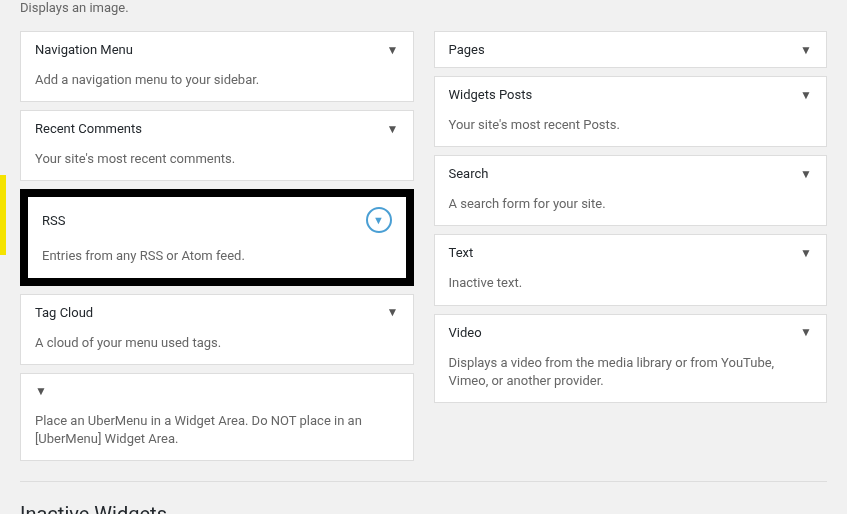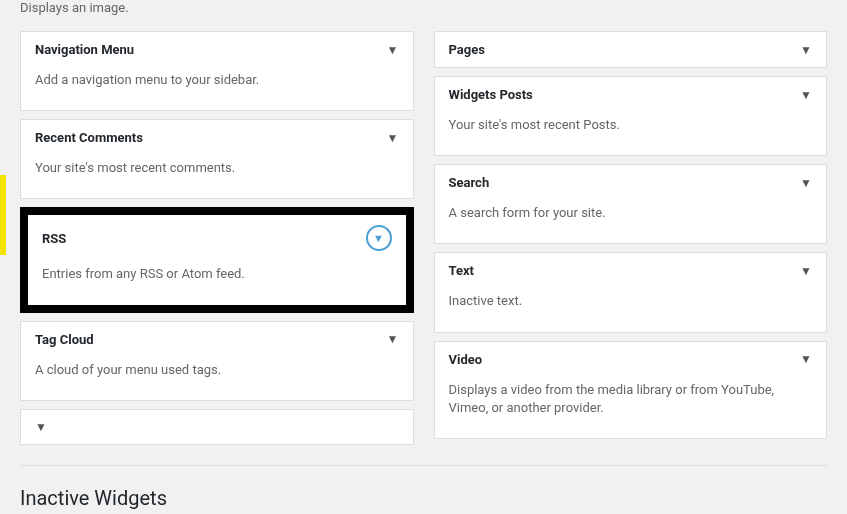--- a/index.html
+++ b/index.html
@@ -32,27 +32,27 @@
     .widget-header {
       display: flex;
       align-items: center;
       justify-content: space-between;
       padding: 10px 14px;
       cursor: pointer;
       user-select: none;
     }
 
     .widget-header-title {
-      font-weight: 700;
+      font-weight: 400;
       font-size: 13px;
       color: #23282d;
     }
 
     .widget-desc {
-      padding: 4px 14px 21px 14px;
+      padding: 4px 14px 12px 14px;
       font-size: 13px;
       color: #666;
       line-height: 1.4;
     }
 
     .chevron-icon {
       color: #555;
       font-size: 12px;
     }
 
@@ -163,20 +163,21 @@
           <span class="widget-header-title">Tag Cloud</span>
           <span class="chevron-icon">▼</span>
         </div>
         <div class="widget-desc">A cloud of your menu used tags.</div>
       </div>
 
       <div class="widget-item">
         <div class="widget-header">
           <span class="chevron-icon">▼</span>
         </div>
+        <div class="widget-desc">Place an UberMenu in a Widget Area. Do NOT place in an [UberMenu] Widget Area.</div>
       </div>
 
     </div>
 
     <div>
 
       <div class="widget-item">
         <div class="widget-header">
           <span class="widget-header-title">Pages</span>
           <span class="chevron-icon">▼</span>

